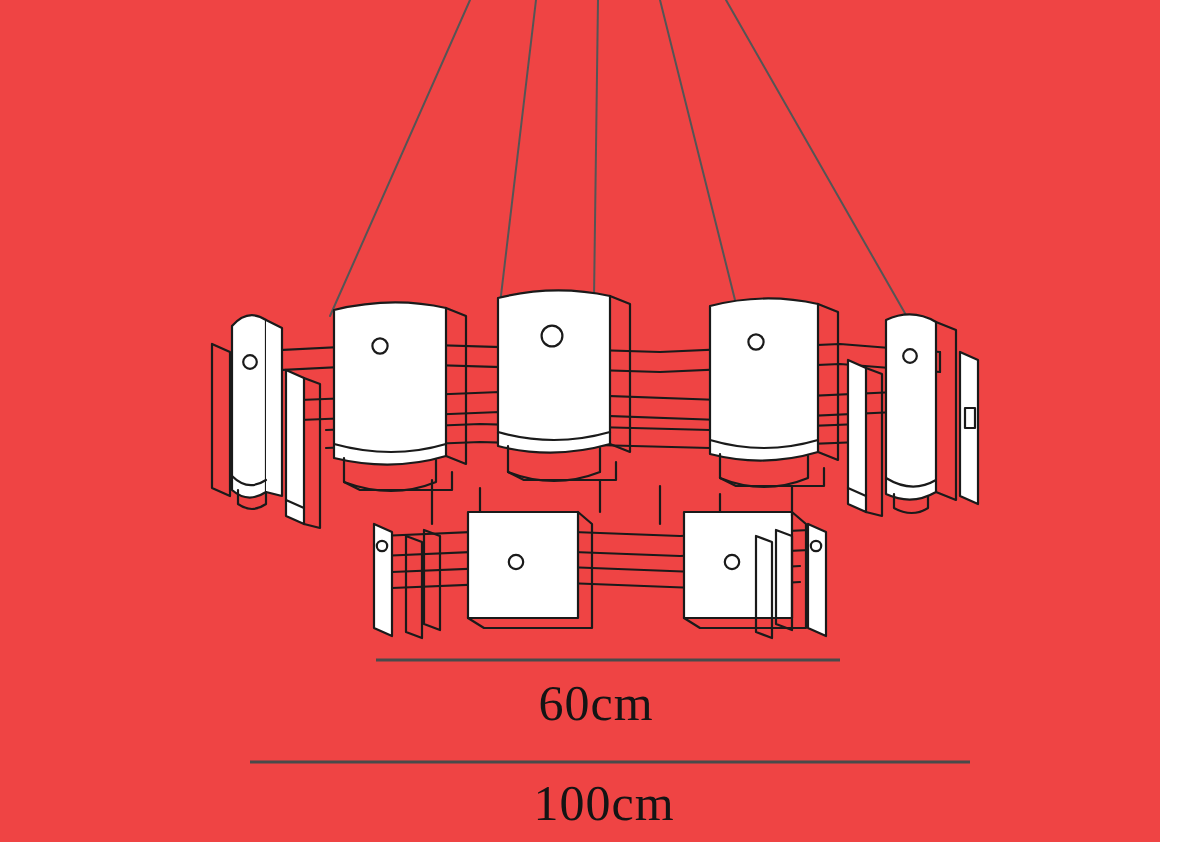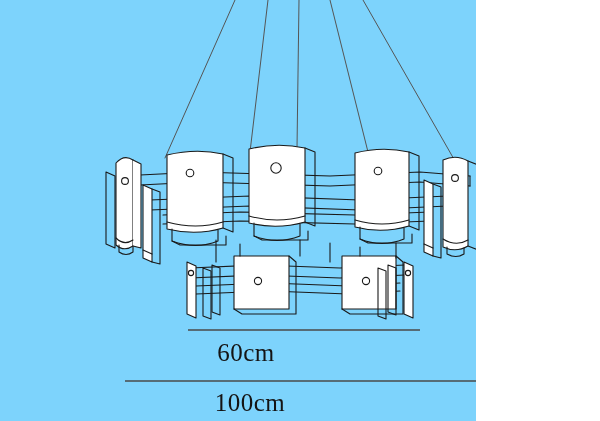--- a/index.html
+++ b/index.html
@@ -2,23 +2,23 @@
 <html><head>
 <meta charset="utf-8">
 <style>
   html, body {
     margin: 0;
     padding: 0;
     background: #ffffff;
   }
   #stage {
     position: relative;
-    width: 476px;
+    width: 580px;
     height: 421px;
-    background: #7dd3fc;
+    background: #ef4444;
     overflow: hidden;
     font-family: "Liberation Serif", "DejaVu Serif", serif;
   }
   #drawing {
     position: absolute;
     left: 0;
     top: 0;
     width: 600px;
     height: 421px;
     display: block;

